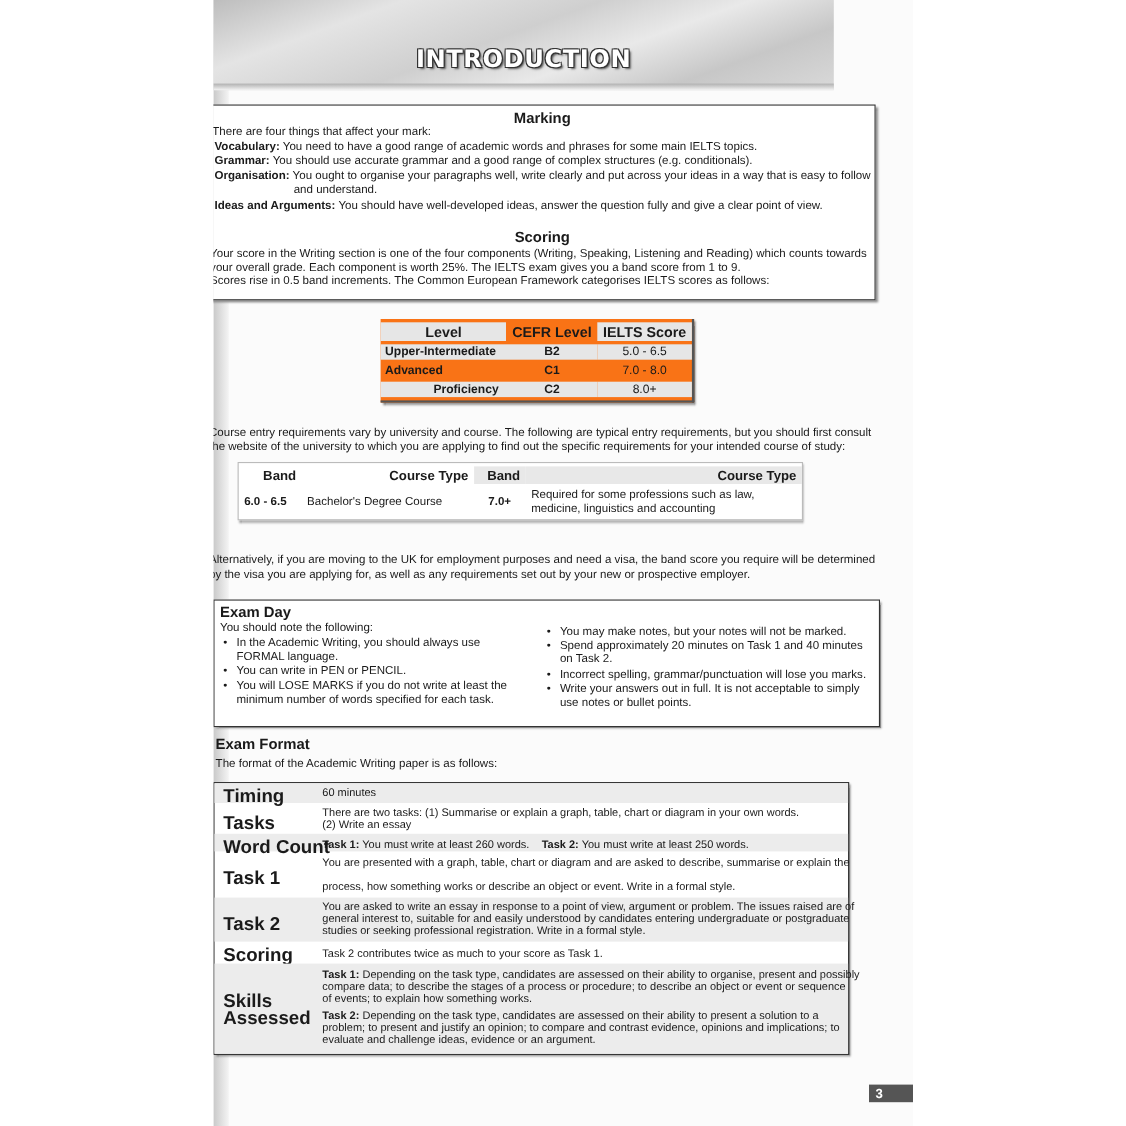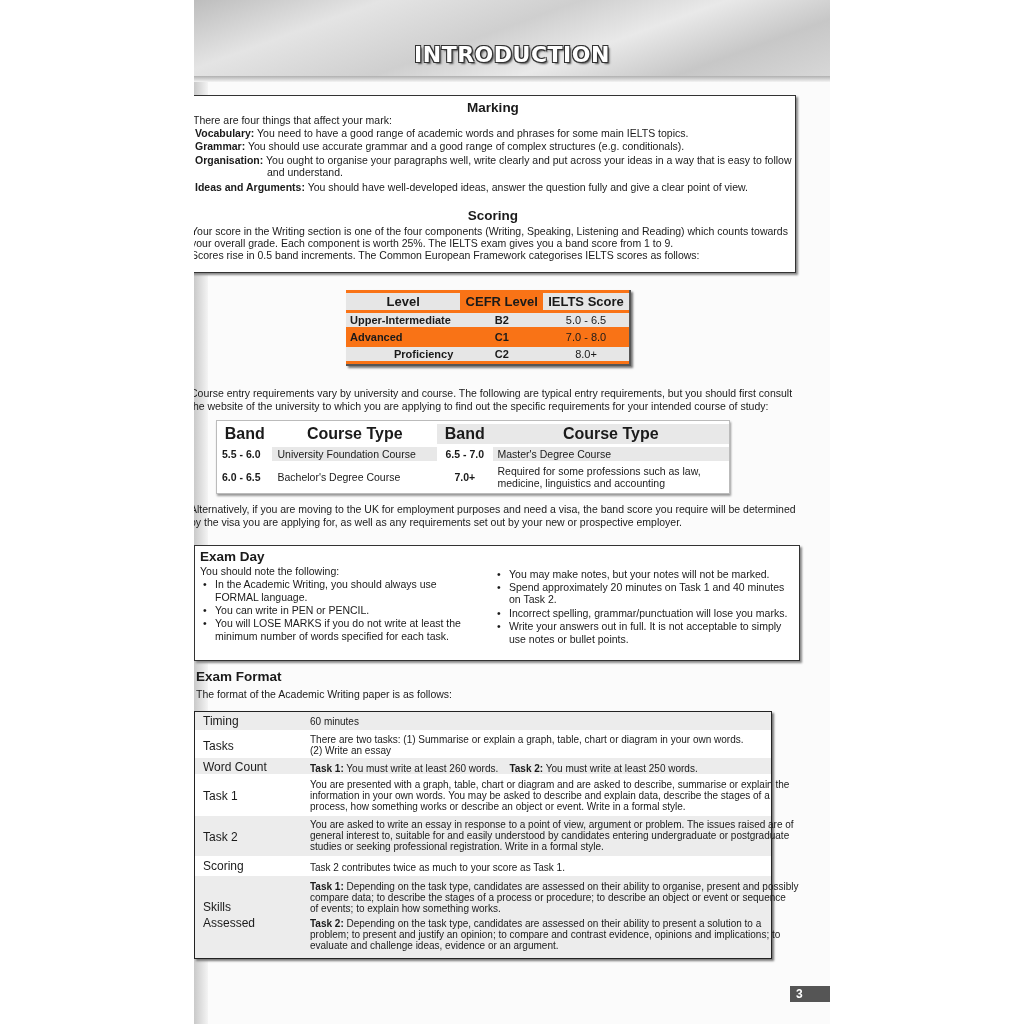--- a/index.html
+++ b/index.html
@@ -1,41 +1,41 @@
 <!DOCTYPE html>
 <html><head>
 <meta charset="utf-8">
 <style>
   html,body{margin:0;padding:0;}
   body{width:1024px;height:1024px;background:#ffffff;position:relative;overflow:hidden;font-family:"Liberation Sans",sans-serif;color:#1a1a1a;}
   .page{position:absolute;left:194px;top:0;width:636px;height:1024px;background:#fbfbfb;overflow:hidden;}
   .gutter{position:absolute;left:0;top:0;width:14px;height:1024px;background:linear-gradient(90deg,#c9c9c9,#f4f4f4);}
-  .banner{position:absolute;left:0;top:0;width:636px;height:82px;
+  .banner{position:absolute;left:0;top:0;width:564px;height:82px;
     background:linear-gradient(160deg,#bdbdbd 0%,#e4e4e4 22%,#cfcfcf 45%,#e9e9e9 62%,#c7c7c7 80%,#d9d9d9 100%);}
   .banner:after{content:"";position:absolute;left:0;right:0;bottom:0;height:6px;background:linear-gradient(180deg,#b0b0b0,#f4f4f4);}
   .banner-title{position:absolute;left:0;width:100%;top:42px;text-align:center;font-weight:bold;font-size:22px;letter-spacing:0.5px;color:#ffffff;
     text-shadow:1px 1px 0 #333,-1px 1px 0 #333,1px -1px 0 #333,-1px -1px 0 #333,2px 2px 2px #555;font-family:"DejaVu Sans",sans-serif;}
   .box{position:absolute;border:1.5px solid #333;background:#fff;box-shadow:2px 2px 2px #888;}
   .t{position:absolute;font-size:10.5px;line-height:12.5px;white-space:nowrap;}
   .h{position:absolute;font-weight:bold;font-size:13.5px;}
   b{font-weight:bold;}
   table{border-collapse:separate;border-spacing:0 3px;}
   .cefr{position:absolute;left:152px;top:290px;width:285px;background:#f97316;box-shadow:2px 2px 2px #777;border-right:2px solid #555;border-bottom:2px solid #555;}
   .cefr td,.cefr th{font-size:11px;padding:1px 4px;}
   .cefr th{font-size:13px;}
   .cefr .shade{background:#e6e6e6;}
   .course{position:absolute;left:22px;top:420px;width:514px;background:#fff;box-shadow:1px 2px 2px #999;border:1px solid #bbb;}
   .course td,.course th{font-size:10.5px;padding:1px 5px;vertical-align:middle;}
-  .course th{font-size:16px;}
+  .course th{font-size:12px;text-align:right;}
   .course .shade{background:#e8e8e8;}
   .fmt{position:absolute;left:0;top:711px;width:576px;height:246px;border:1.5px solid #222;box-shadow:2px 2px 2px #777;background:#fff;}
   .fmt-row{position:absolute;left:0;width:576px;}
   .fmt-row.shade{background:#ececec;}
-  .fmt-label{position:absolute;left:8px;font-weight:normal;font-size:12px;}
-  .fmt-val{position:absolute;left:103px;font-size:10px;line-height:11.5px;white-space:nowrap;padding-left:12px;}
+  .fmt-label{position:absolute;left:8px;font-weight:bold;font-size:17px;}
+  .fmt-val{position:absolute;left:86px;font-size:10px;line-height:11.5px;white-space:nowrap;padding-left:12px;}
   .pagenum{position:absolute;left:596px;top:986px;width:40px;height:16px;background:#555;color:#fff;font-weight:bold;font-size:12px;padding-left:6px;box-sizing:border-box;line-height:16px;}
   .bullet{display:inline-block;width:12px;}
 </style>
 </head>
 <body>
 
 <div class="page">
   <div class="gutter"></div>
 
   <div class="banner">
@@ -87,26 +87,20 @@
 
   <table class="course">
     <tbody>
         <tr>
       <th>Band</th>
       <th>Course Type</th>
       <th class="shade">Band</th>
       <th class="shade">Course Type</th>
     </tr>
     <tr>
-      <td style="font-weight:bold;">5.5 - 6.0</td>
-      <td class="shade">University Foundation Course</td>
-      <td style="font-weight:bold;text-align:center;">6.5 - 7.0</td>
-      <td class="shade">Master's Degree Course</td>
-    </tr>
-    <tr>
       <td style="font-weight:bold;">6.0 - 6.5</td>
       <td>Bachelor's Degree Course</td>
       <td style="font-weight:bold;text-align:center;">7.0+</td>
       <td><span>Required for some professions such as law,</span><br><span>medicine, linguistics and accounting</span></td>
     </tr>
   </tbody>
     </table>
 
   <div class="t" style="left:-4px;top:503px;">Alternatively, if you are moving to the UK for employment purposes and need a visa, the band score you require will be determined</div>
   <div class="t" style="left:-4px;top:516px;">by the visa you are applying for, as well as any requirements set out by your new or prospective employer.</div>
@@ -141,21 +135,20 @@
       <div class="fmt-val" style="top:3px;">There are two tasks: (1) Summarise or explain a graph, table, chart or diagram in your own words.</div>
       <div class="fmt-val" style="top:14px;">(2) Write an essay</div>
     </div>
     <div class="fmt-row shade" style="top:46px;height:16px;">
       <div class="fmt-label" style="top:2px;">Word Count</div>
       <div class="fmt-val" style="top:5px;"><b>Task 1:</b> <span>You must write at least 260 words.</span>&nbsp;&nbsp;&nbsp;&nbsp;<b>Task 2:</b> <span>You must write at least 250 words.</span></div>
     </div>
     <div class="fmt-row" style="top:65px;height:38px;">
       <div class="fmt-label" style="top:12px;">Task 1</div>
       <div class="fmt-val" style="top:2px;">You are presented with a graph, table, chart or diagram and are asked to describe, summarise or explain the</div>
-      <div class="fmt-val" style="top:13px;">information in your own words. You may be asked to describe and explain data, describe the stages of a</div>
       <div class="fmt-val" style="top:24px;">process, how something works or describe an object or event. Write in a formal style.</div>
     </div>
     <div class="fmt-row shade" style="top:104px;height:40px;">
       <div class="fmt-label" style="top:14px;">Task 2</div>
       <div class="fmt-val" style="top:3px;">You are asked to write an essay in response to a point of view, argument or problem. The issues raised are of</div>
       <div class="fmt-val" style="top:14px;">general interest to, suitable for and easily understood by candidates entering undergraduate or postgraduate</div>
       <div class="fmt-val" style="top:25px;">studies or seeking professional registration. Write in a formal style.</div>
     </div>
     <div class="fmt-row" style="top:145px;height:18px;">
       <div class="fmt-label" style="top:2px;">Scoring</div>

